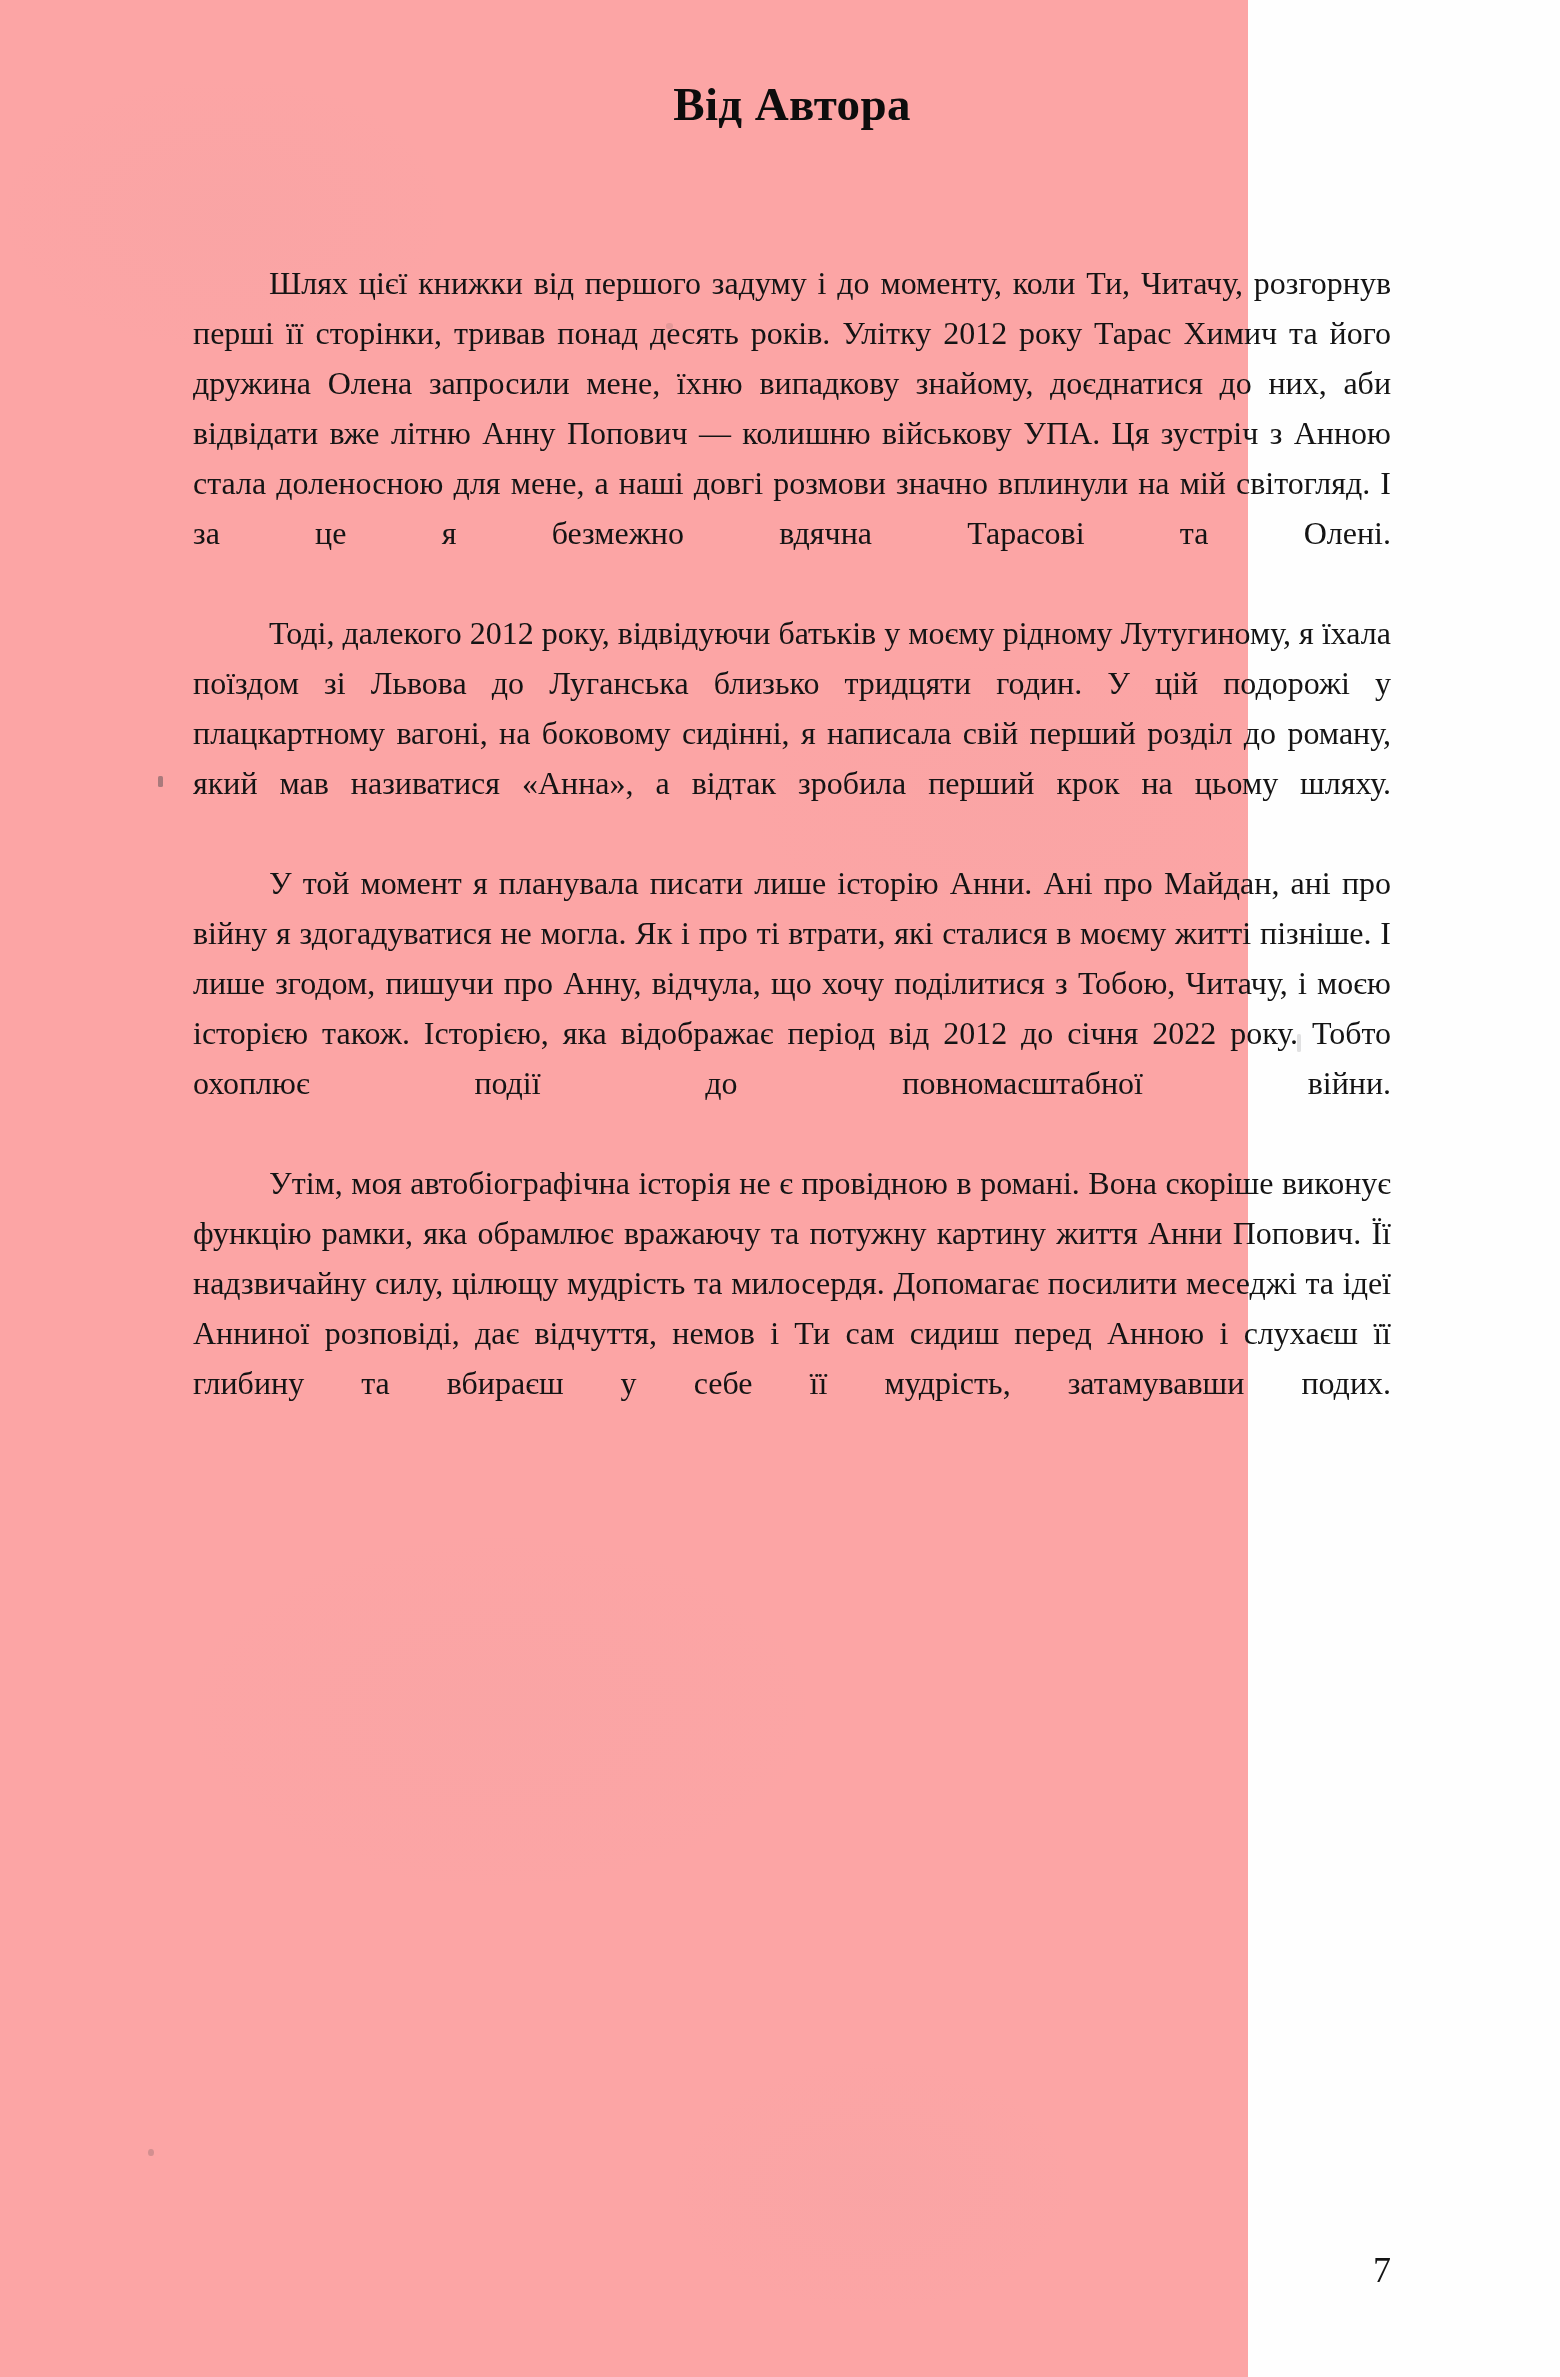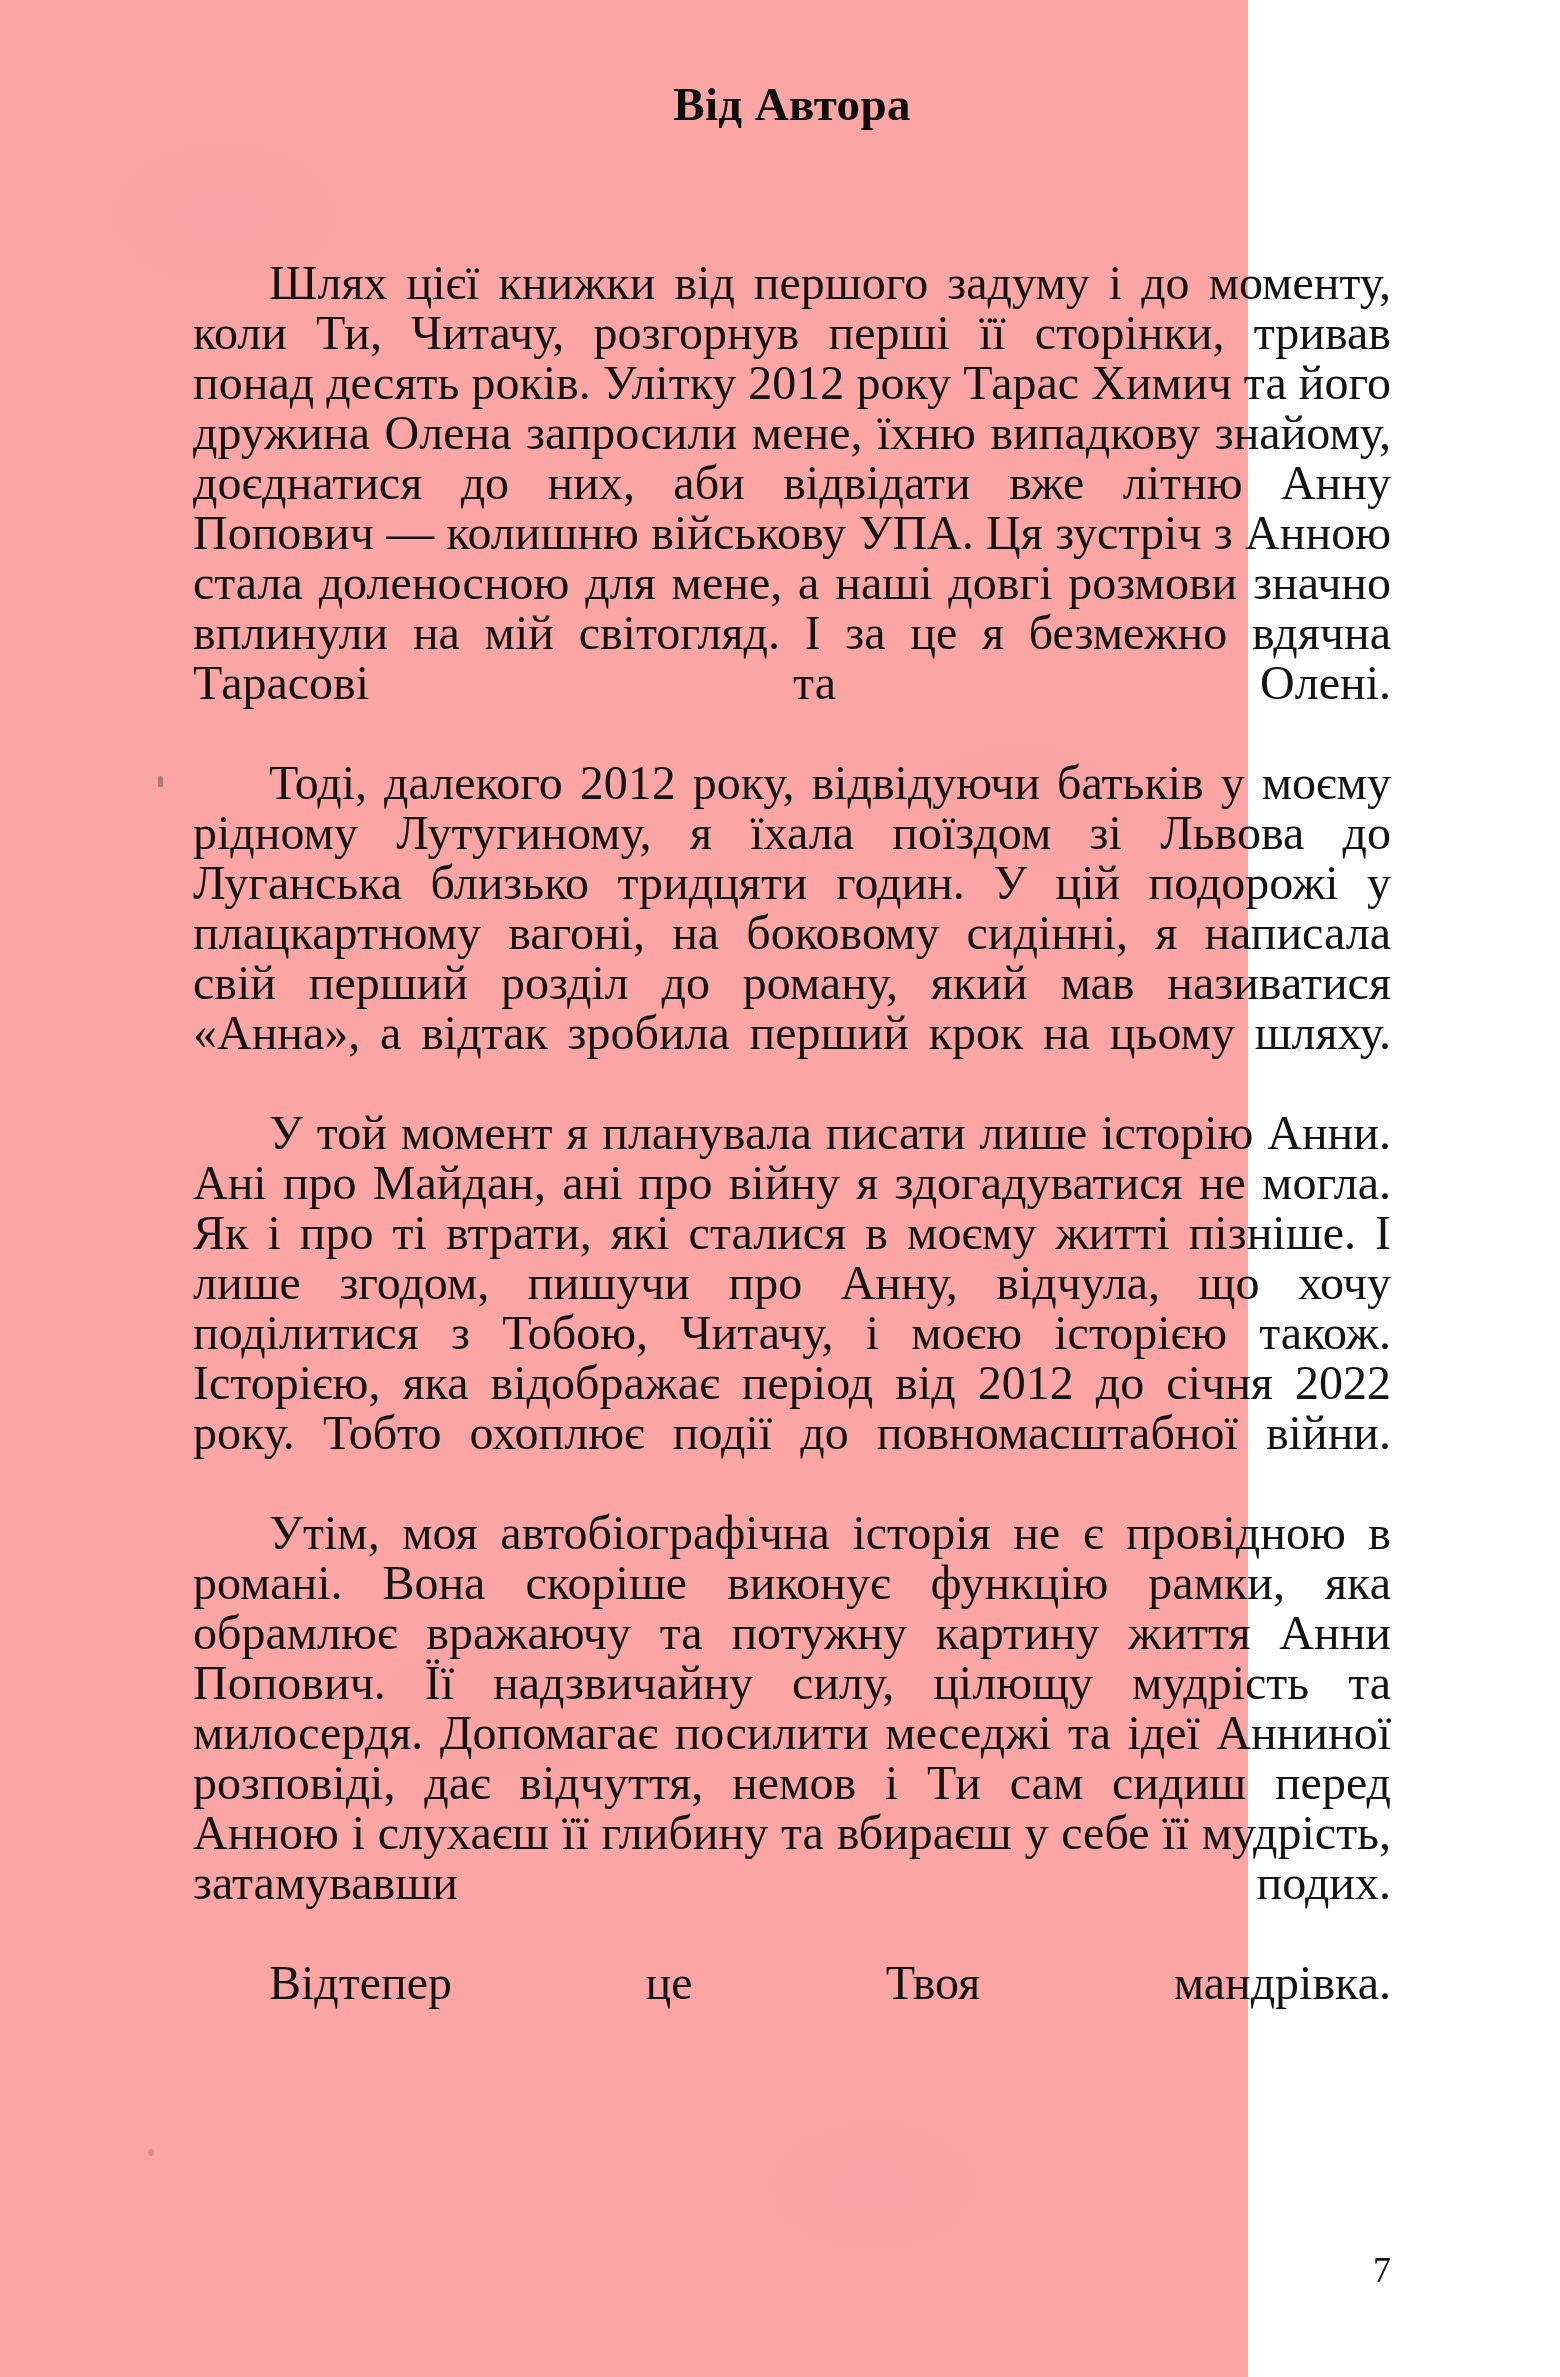--- a/index.html
+++ b/index.html
@@ -64,21 +64,21 @@
   .body-text {
     position: absolute;
     left: 0;
     top: 258px;
     width: 1198px;
   }
 
   p.para {
     margin: 0;
     padding: 0;
-    font-size: 48px;
+    font-size: 32px;
     line-height: 50px;
     text-align: justify;
     text-justify: inter-word;
     text-indent: 76px;
     color: #141414;
     hyphens: none;
     -webkit-hyphens: none;
   }
 
   
@@ -125,20 +125,19 @@
 
   <div class="content">
 
     <h1 class="chapter-title">Від Автора</h1>
 
     <div class="body-text">
       <p class="para">Шлях цієї книжки від першого задуму і до моменту, коли Ти, Читачу, розгорнув перші її сторінки, тривав понад десять років. Улітку 2012 року Тарас Химич та його дружина Олена запросили мене, їхню випадкову знайому, доєднатися до них, аби відвідати вже літню Анну Попович — колишню військову УПА. Ця зустріч з Анною стала доленосною для мене, а наші довгі розмови значно вплинули на мій світогляд. І за це я безмежно вдячна Тарасові та Олені.</p>
       <p class="para">Тоді, далекого 2012 року, відвідуючи батьків у моєму рідному Лутугиному, я їхала поїздом зі Львова до Луганська близько тридцяти годин. У цій подорожі у плацкартному вагоні, на боковому сидінні, я написала свій перший розділ до роману, який мав називатися «Анна», а відтак зробила перший крок на цьому шляху.</p>
       <p class="para">У той момент я планувала писати лише історію Анни. Ані про Майдан, ані про війну я здогадуватися не могла. Як і про ті втрати, які сталися в моєму житті пізніше. І лише згодом, пишучи про Анну, відчула, що хочу поділитися з Тобою, Читачу, і моєю історією також. Історією, яка відображає період від 2012 до січня 2022 року. Тобто охоплює події до повномасштабної війни.</p>
       <p class="para">Утім, моя автобіографічна історія не є провідною в романі. Вона скоріше виконує функцію рамки, яка обрамлює вражаючу та потужну картину життя Анни Попович. Її надзвичайну силу, цілющу мудрість та милосердя. Допомагає посилити меседжі та ідеї Анниної розповіді, дає відчуття, немов і Ти сам сидиш перед Анною і слухаєш її глибину та вбираєш у себе її мудрість, затамувавши подих.</p>
-      <p class="para">Відтепер це Твоя мандрівка.</p>
     </div>
 
     <div class="page-number">7</div>
 
   </div>
 </div>
 
 
 </body></html>

